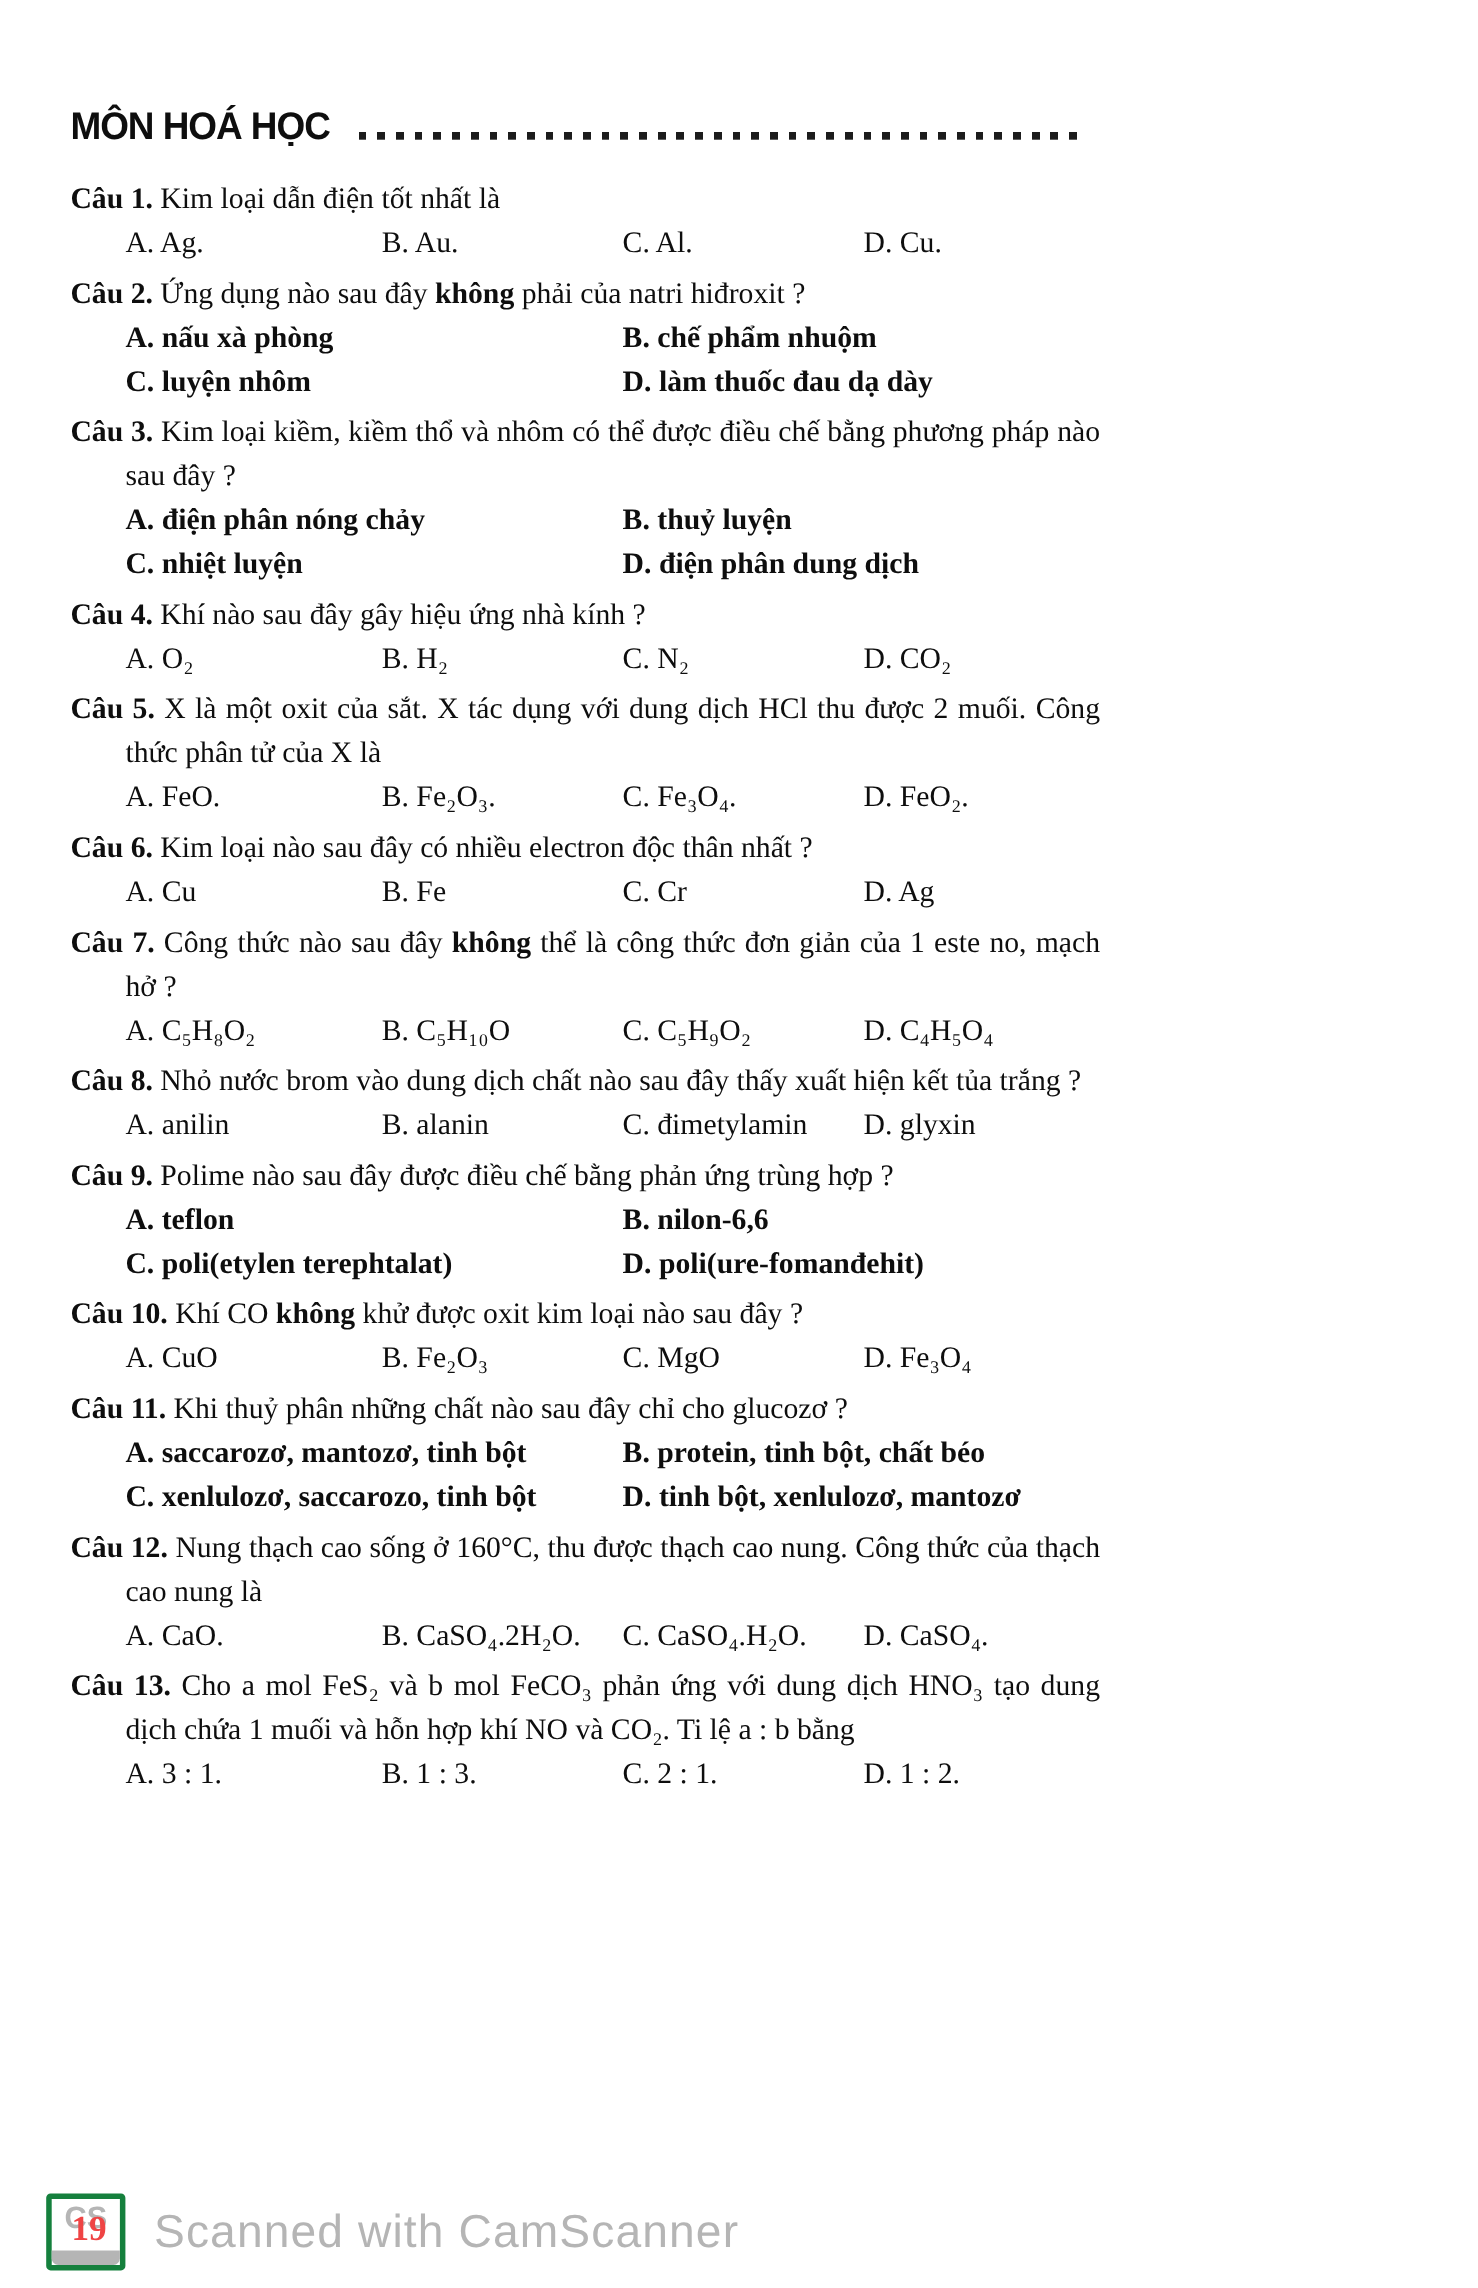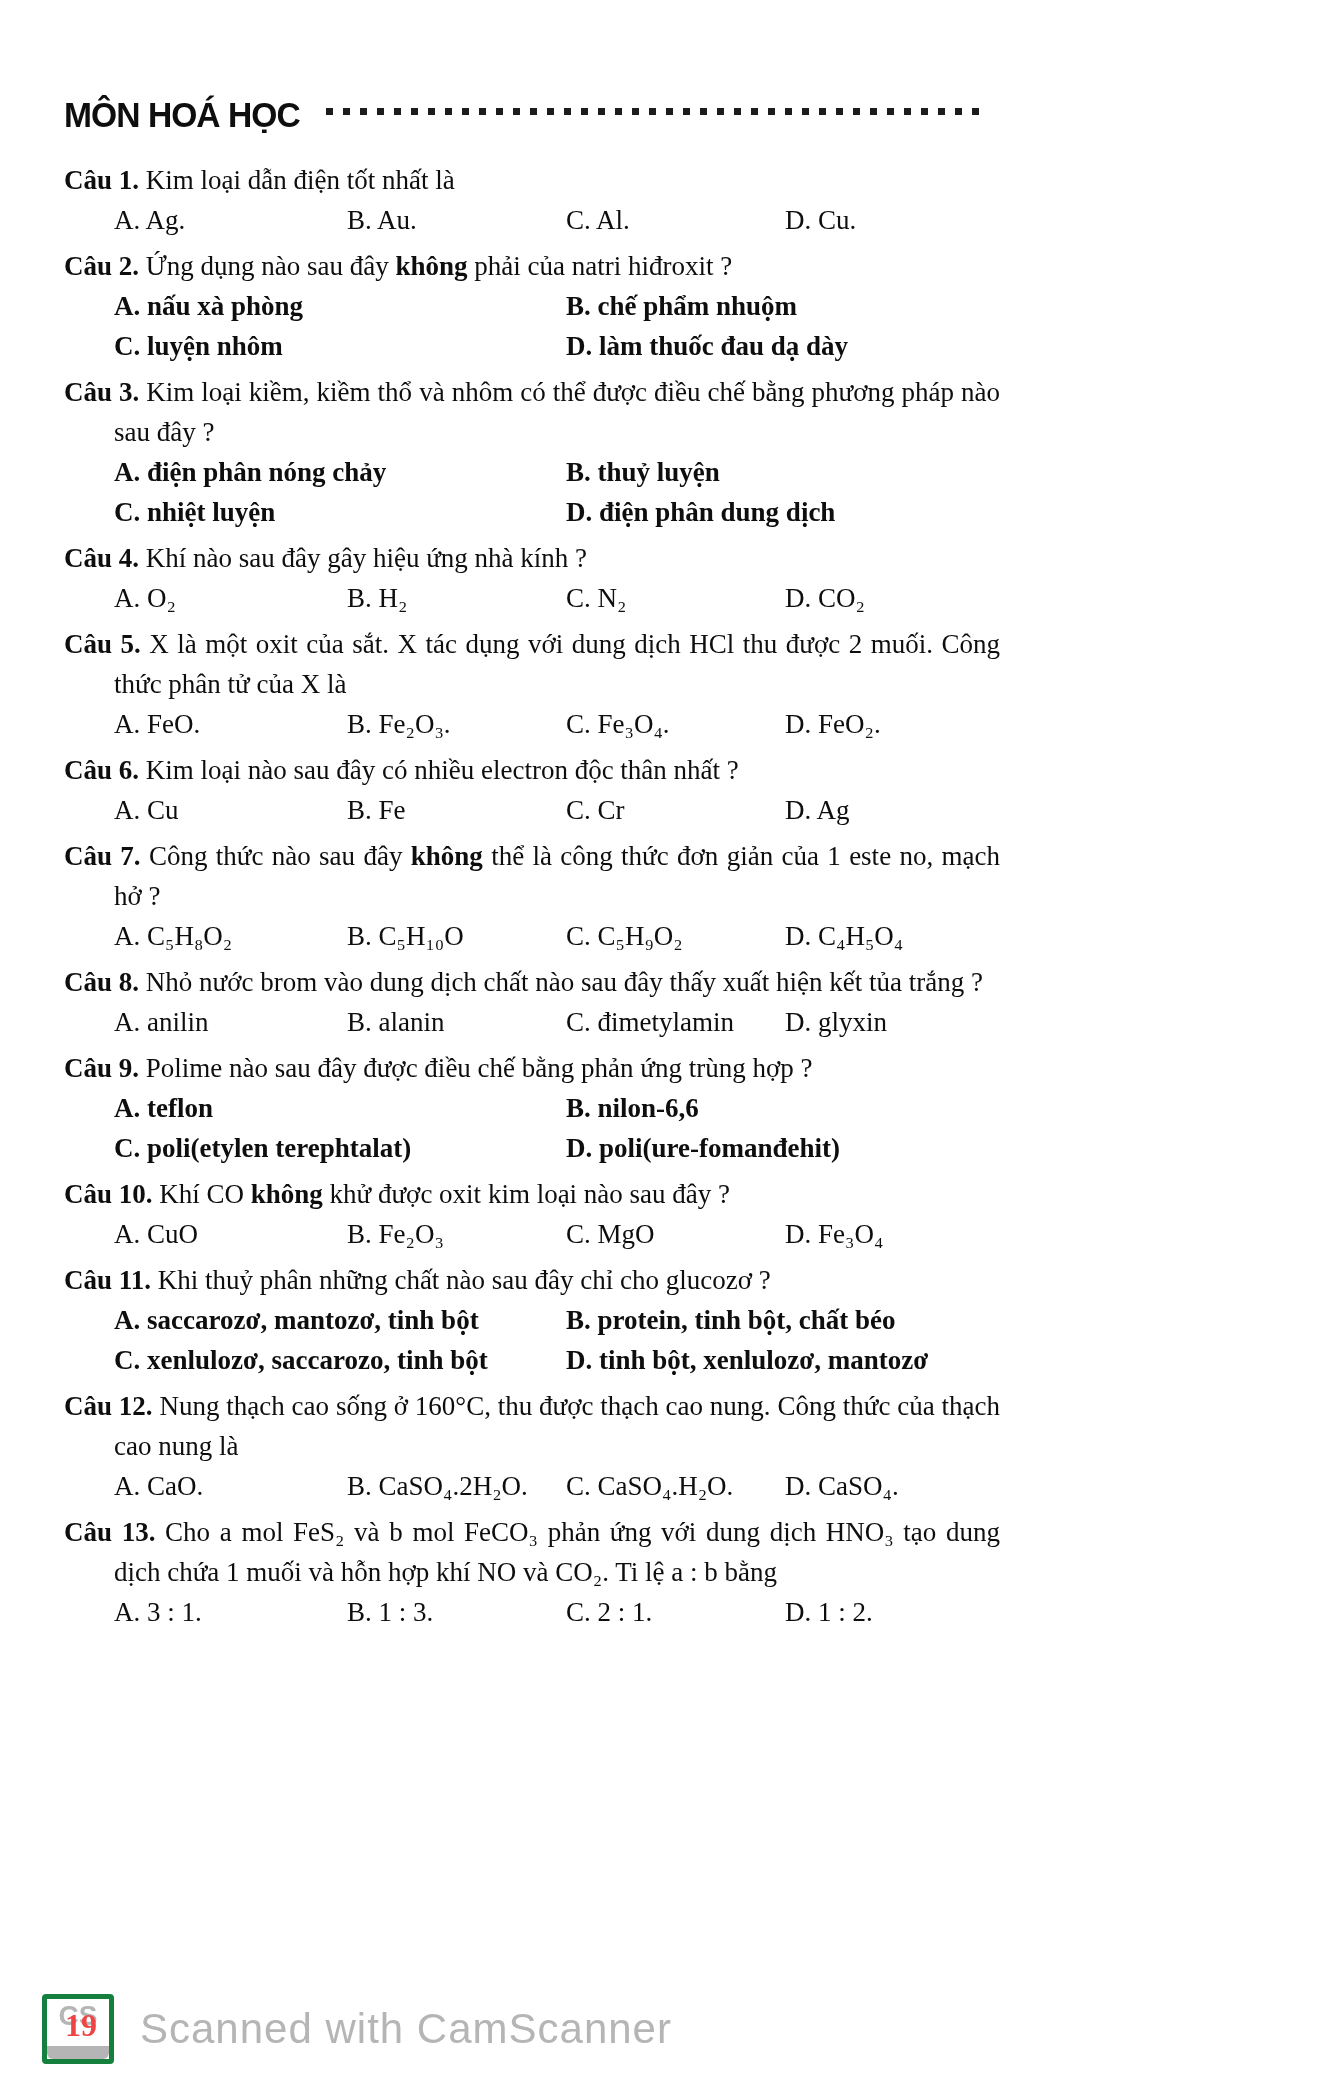--- a/index.html
+++ b/index.html
@@ -5,21 +5,21 @@
   html,body{margin:0;padding:0;}
   body{
     width:1344px;height:2080px;position:relative;
     background:#ffffff;color:#0e0e0e;
     font-family:"Liberation Serif","DejaVu Serif",serif;
     overflow:hidden;
   }
   .page{position:absolute;inset:0;}
   
   .header{
-    display:flex;align-items:center;gap:16px;
+    display:flex;align-items:flex-end;gap:16px;
     margin:96px 356px 26px 64px;
   }
   .title{
     font-family:"Liberation Sans","DejaVu Sans",sans-serif;
     font-weight:bold;font-size:35px;line-height:38px;
     letter-spacing:-1px;white-space:nowrap;
     transform:scaleX(.96);transform-origin:left bottom;
   }
   .dotted-leader{
     flex:1;height:7px;margin-bottom:7px;

